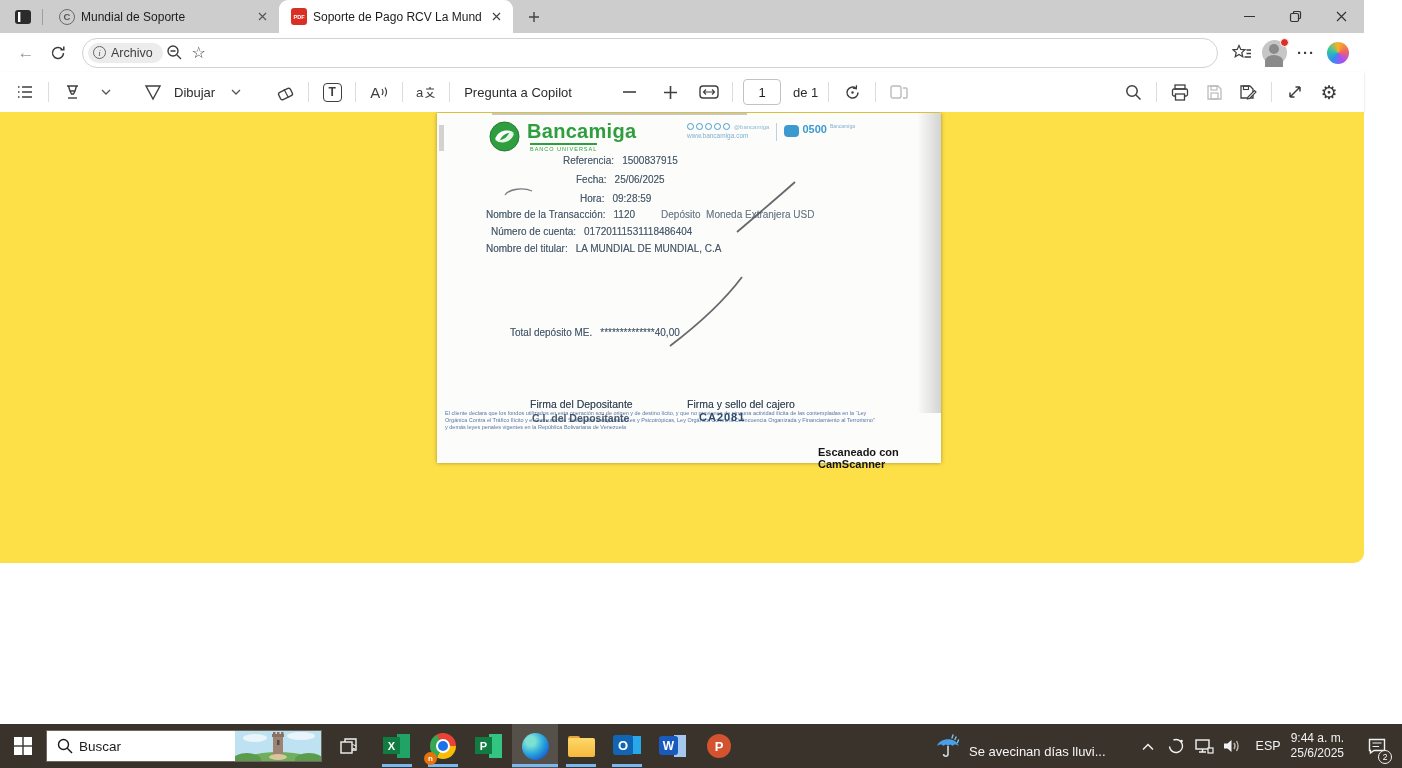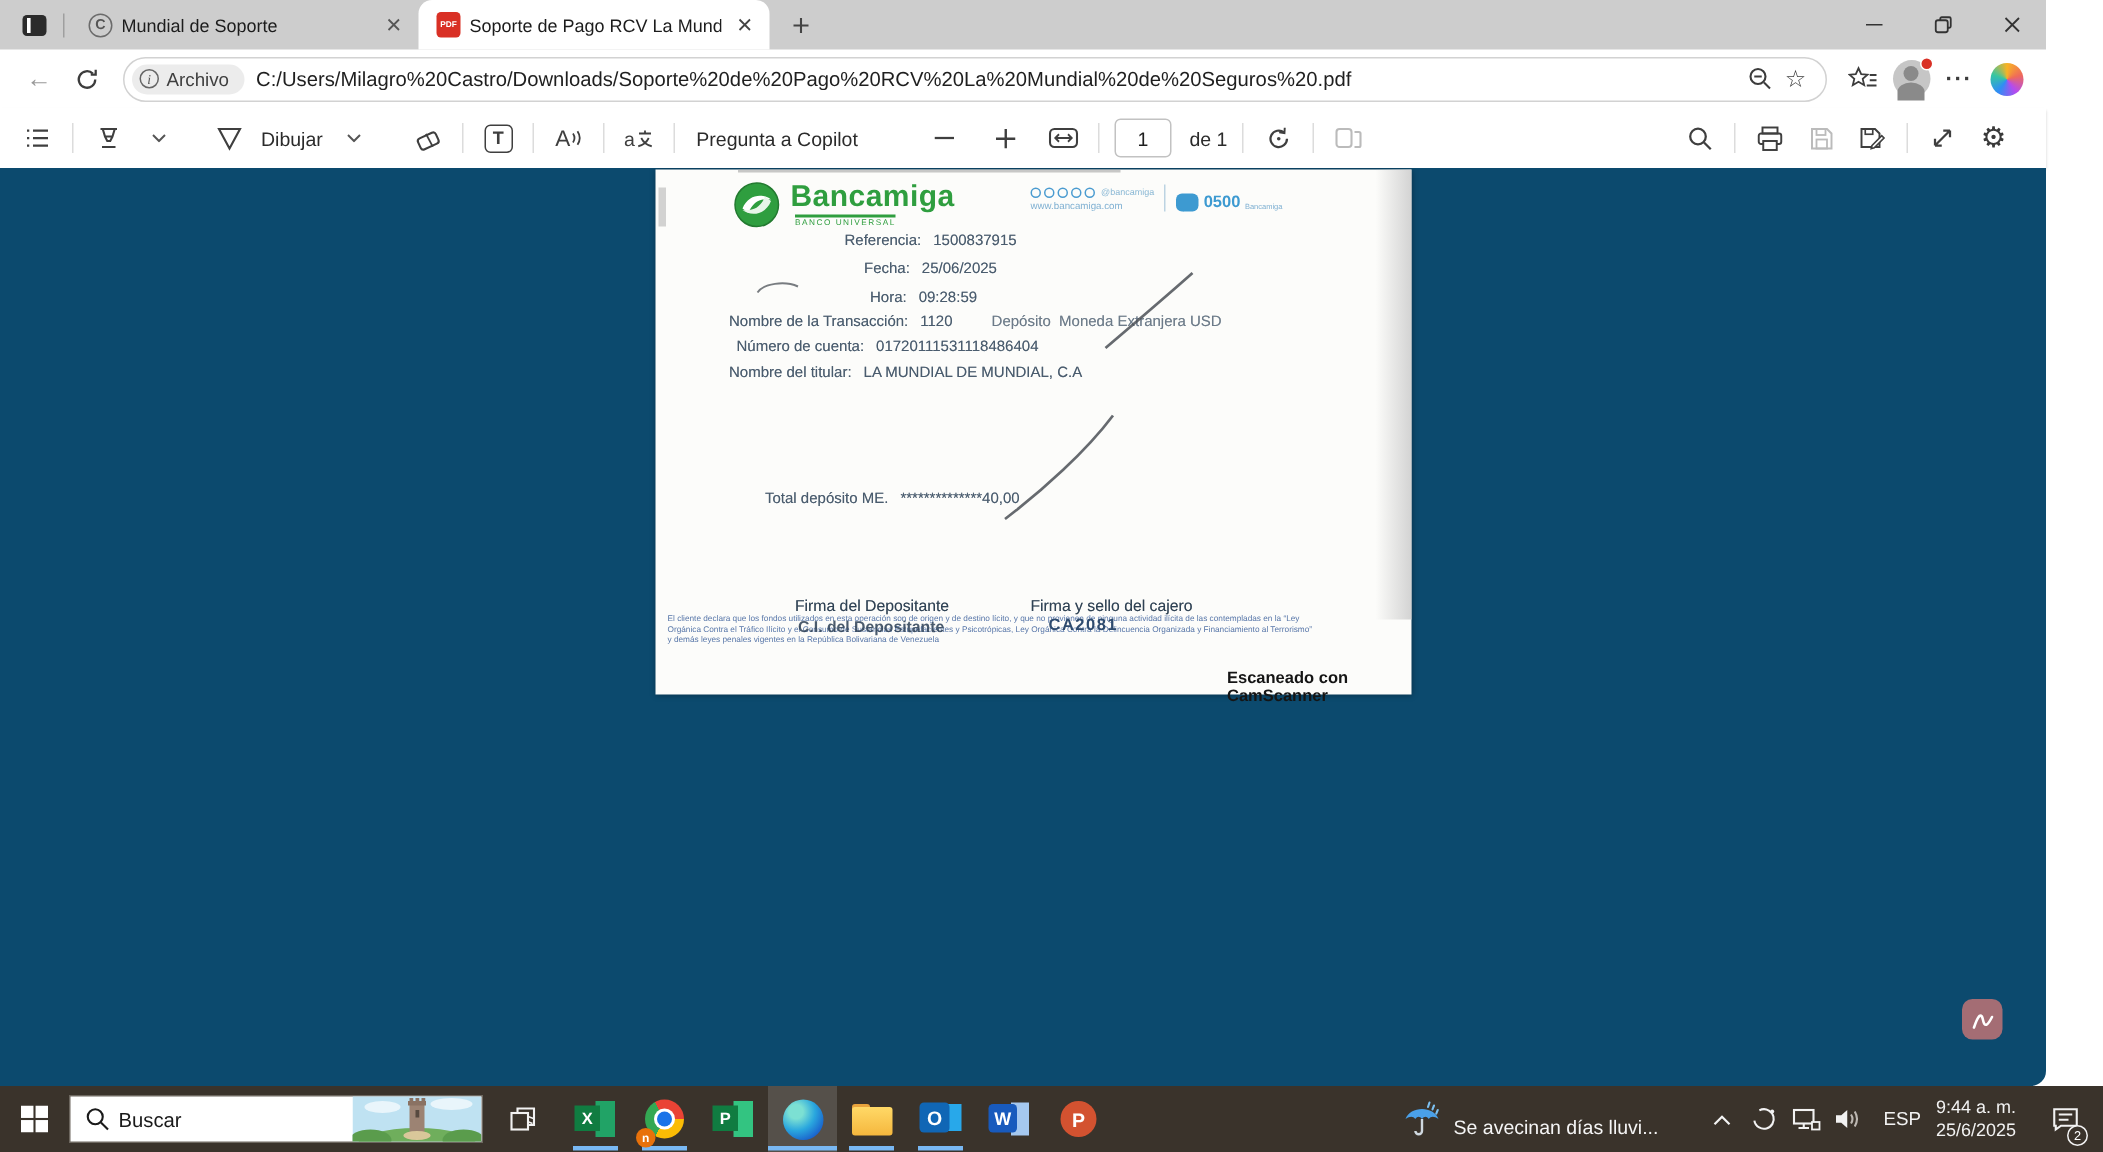--- a/index.html
+++ b/index.html
@@ -58,33 +58,33 @@
   .t-box { width:19px; height:19px; border:1.6px solid #3f3f3f; border-radius:4px; font-size:12px; font-weight:bold;
            color:#3f3f3f; display:flex; align-items:center; justify-content:center; }
   .ra-a { font-size:15px; color:#3f3f3f; }
   .tr-a { font-size:13px; color:#3f3f3f; margin-right:1px; }
   .page-input { width:38px; height:26px; border:1px solid #c2c2c2; border-radius:4px; text-align:center;
                 font-size:13px; color:#1f1f1f; font-family:"Liberation Sans", sans-serif; margin:0 8px 0 4px; }
   .gear-glyph { font-size:19px; color:#3a3a3a; }
   .disabled { opacity:.35; }
 
   
-  .viewer { position:absolute; left:0; top:112px; width:1364px; height:612px; background:#0c4a6e;
+  .viewer { position:absolute; left:0; top:112px; width:1364px; height:451px; background:#fde047;
             border-radius:0 0 10px 0; overflow:hidden; }
   .page { position:absolute; left:437px; top:1px; width:504px; height:350px; background:#fcfcfa;
           box-shadow:0 0 4px rgba(0,0,0,.35); }
   .scan-top { position:absolute; left:55px; top:0; width:255px; height:2px; background:#9b9b9b; opacity:.55; }
   .scan-mark { position:absolute; left:2px; top:12px; width:5px; height:26px; background:#a8a8a8; opacity:.5; }
   .scan-edge { position:absolute; right:0; top:0; width:24px; height:300px;
                background:linear-gradient(to right, rgba(190,190,190,0), #c9c9c9); opacity:.8; }
   .logo-circle { position:absolute; left:52px; top:8px; }
   .brand { position:absolute; left:90px; top:7px; font-size:20px; font-weight:bold; color:#2f9e3f; letter-spacing:.3px; }
   .brand-sub { position:absolute; left:93px; top:30px; font-size:5.5px; color:#2f9e3f; letter-spacing:1px;
                border-top:2px solid #2f9e3f; padding-top:1px; }
-  .hdr-right { position:absolute; left:250px; top:10px; display:flex; align-items:flex-end; color:#6fa8cc; }
+  .hdr-right { position:absolute; left:250px; top:10px; display:flex; align-items:flex-start; color:#6fa8cc; }
   .soc-dots { display:flex; gap:2px; }
   .soc-dot { width:7px; height:7px; border:1.3px solid #4a9bd0; border-radius:50%; }
   .soc-handle { font-size:6px; margin-left:4px; opacity:.8; }
   .soc-url { font-size:6.5px; margin-top:2px; color:#7fb0d2; }
   .hdr-div { width:1px; height:18px; background:#bcd3e2; margin:0 7px; }
   .phone-bubble { width:15px; height:12px; background:#3d9ad1; border-radius:4px; position:relative; margin-top:2px; }
   .phone-bubble::after { content:""; position:absolute; left:2px; bottom:-3px; border:3px solid transparent; border-top-color:#3d9ad1; }
   .phone-num { font-size:11px; font-weight:bold; color:#3d9ad1; margin-left:3px; }
   .phone-sub { font-size:5px; color:#7fb0d2; margin-left:3px; line-height:6px; }
   .rf { position:absolute; font-size:10px; color:#4a5c6e; white-space:pre; text-shadow:0 0 .4px rgba(74,92,110,.6); }
@@ -214,21 +214,20 @@
         <svg width="16" height="16" viewBox="0 0 16 16">
           <path d="M13.5 8 a5.5 5.5 0 1 1 -1.6 -3.9" fill="none" stroke="#3c3c3c" stroke-width="1.5"></path>
           <path d="M13.8 1.5 V4.8 H10.5" fill="none" stroke="#3c3c3c" stroke-width="1.5"></path>
         </svg>
       </div>
       <div class="urlpill">
         <span class="badge-archivo">
           <span class="info-ic">i</span>
           <span>Archivo</span>
         </span>
-        <span class="url-text">C:/Users/Milagro%20Castro/Downloads/Soporte%20de%20Pago%20RCV%20La%20Mundial%20de%20Seguros%20.pdf</span>
         <span class="pill-ic">
           <svg width="17" height="17" viewBox="0 0 17 17">
             <circle cx="7" cy="7" r="5" fill="none" stroke="#3c3c3c" stroke-width="1.4"></circle>
             <path d="M4.5 7 H9.5 M11 11 L15 15" stroke="#3c3c3c" stroke-width="1.4"></path>
           </svg>
         </span>
         <span class="pill-ic">
             <span class="star-glyph">☆</span>
           </span>
       </div>

